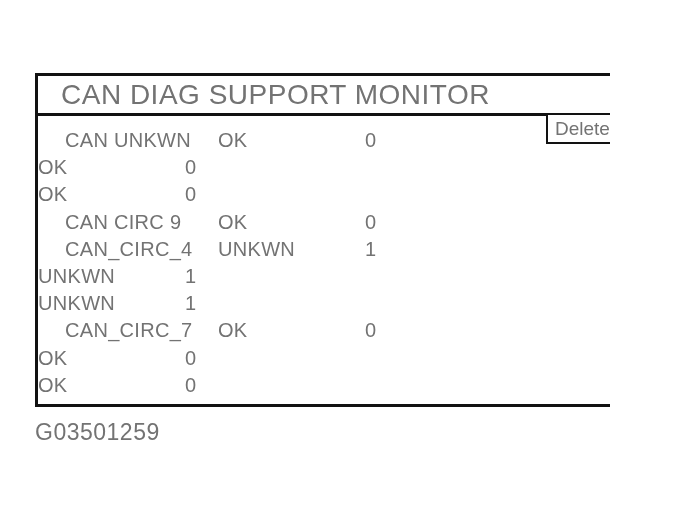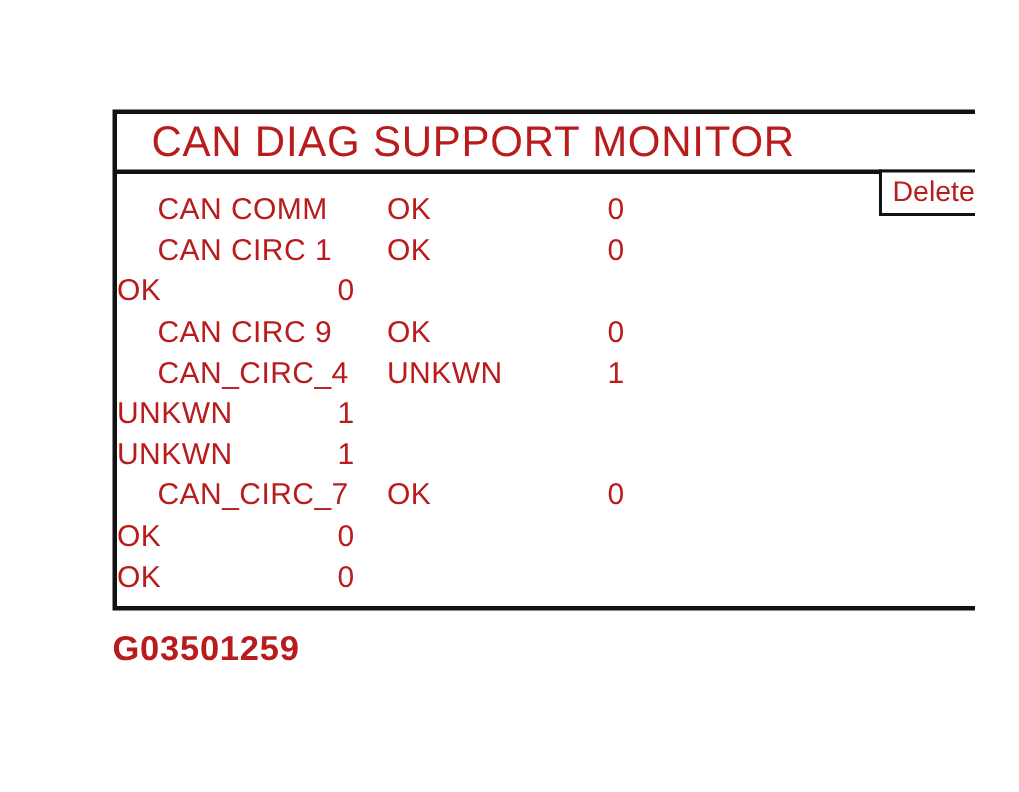--- a/index.html
+++ b/index.html
@@ -6,23 +6,22 @@
     margin: 0;
     padding: 0;
     background: #ffffff;
   }
   .screenshot {
     position: relative;
     width: 610px;
     height: 528px;
     background: #ffffff;
     font-family: "Liberation Sans", sans-serif;
-    color: #b91c1c;
+    color: #737373;
     overflow: hidden;
-    margin-left: 40px;
   }
   .monitor-box {
     position: absolute;
     left: 35px;
     top: 73px;
     width: 599px;
     height: 328px;
     border: 3px solid #121212;
     background: #ffffff;
   }
@@ -81,21 +80,21 @@
     width: 147px;
   }
   .cell-count {
     width: 40px;
   }
   .figure-caption {
     position: absolute;
     left: 35px;
     top: 419px;
     font-size: 23px;
-    font-weight: bold;
+    font-weight: normal;
     letter-spacing: 0.5px;
   }
 </style>
 </head>
 <body>
 
 <div class="screenshot">
 
   <div class="monitor-box">
 
@@ -103,27 +102,26 @@
       <span class="monitor-title">CAN DIAG SUPPORT MONITOR</span>
     </div>
 
     <div class="delete-button">
       <span>Delete</span>
     </div>
 
     <div class="rows-area">
 
       <div class="monitor-row">
-        <span class="cell-label">CAN COMM</span>
+        <span class="cell-label">CAN UNKWN</span>
         <span class="cell-status">OK</span>
         <span class="cell-count">0</span>
       </div>
 
       <div class="monitor-row">
-        <span class="cell-label">CAN CIRC 1</span>
         <span class="cell-status">OK</span>
         <span class="cell-count">0</span>
       </div>
 
       <div class="monitor-row">
         <span class="cell-status">OK</span>
         <span class="cell-count">0</span>
       </div>
 
       <div class="monitor-row">

